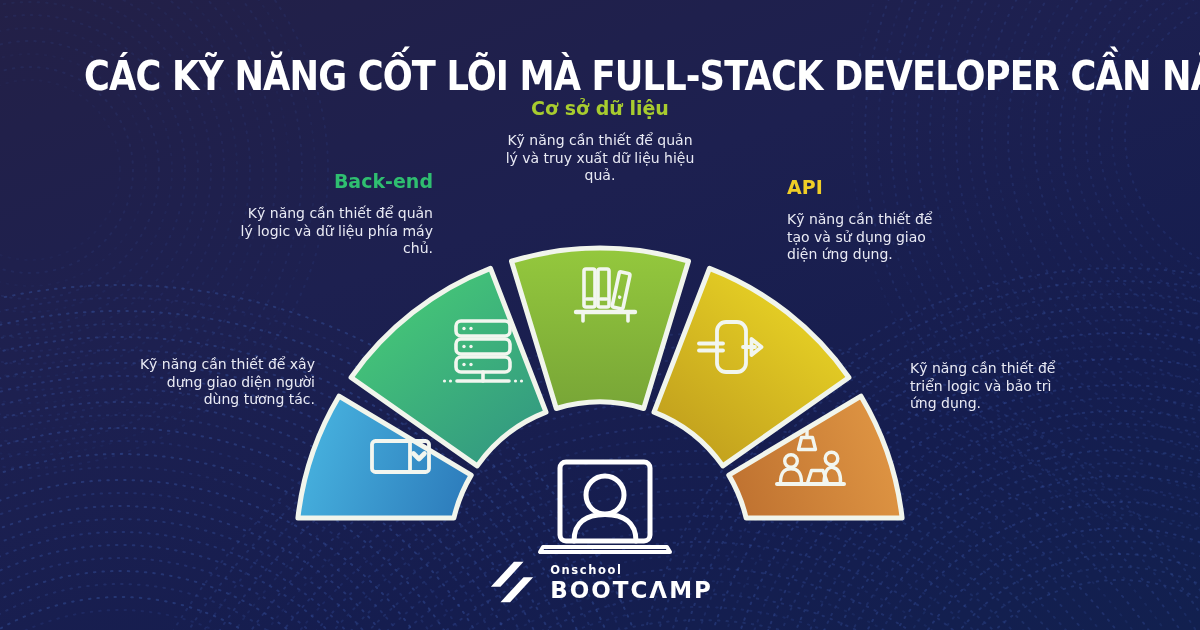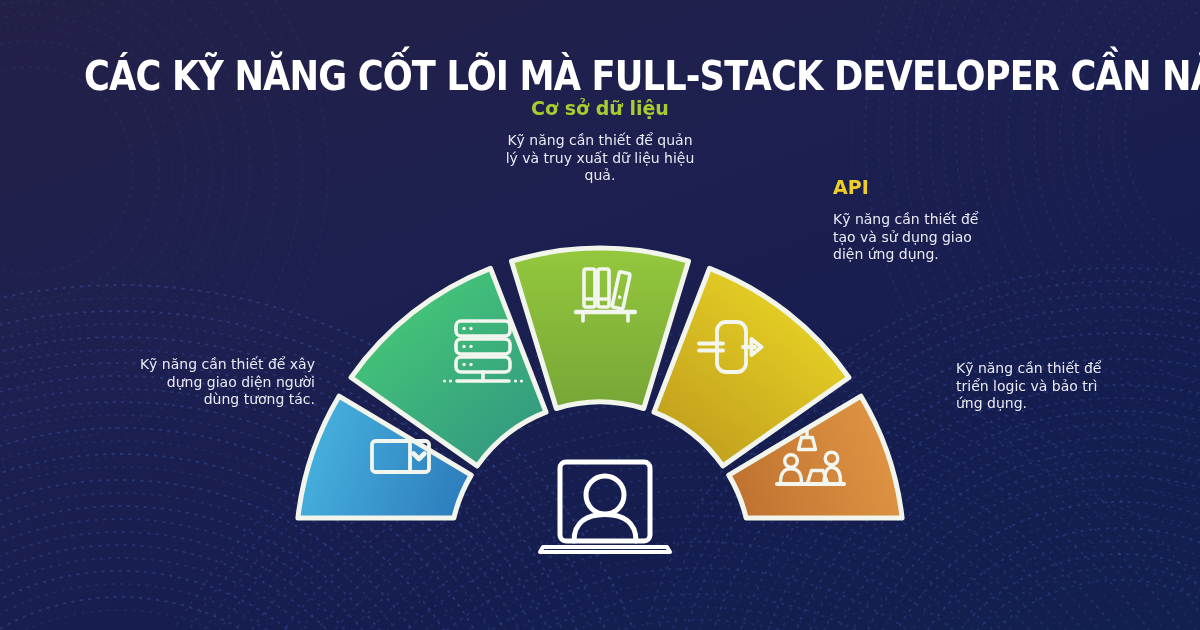--- a/index.html
+++ b/index.html
@@ -12,21 +12,21 @@
   .page-title{
     position:absolute;top:52px;left:0;width:1200px;text-align:center;
     color:#ffffff;font-size:41px;font-weight:bold;letter-spacing:-1px;
     white-space:nowrap;transform:scaleX(0.86);transform-origin:50% 50%;
   }
   .skill-col{position:absolute;color:#e9eaf4;}
   .skill-label{font-size:19px;font-weight:bold;margin:0 0 13px 0;}
   .skill-desc{font-size:14px;line-height:1.26;margin:0;}
   .align-right{text-align:right;}
   .align-center{text-align:center;}
-  .align-left{text-align:left;margin-left:46px;}
+  .align-left{text-align:left;}
   .logo{position:absolute;top:559px;left:0;width:1200px;display:flex;justify-content:center;align-items:center;gap:13px;}
   .logo-text{display:flex;flex-direction:column;align-items:flex-start;color:#ffffff;}
   .logo-brand{font-size:11.5px;letter-spacing:1.6px;font-weight:bold;margin-bottom:2px;}
   .logo-product{font-size:23px;font-weight:bold;letter-spacing:2px;line-height:1;}
 </style>
 </head>
 <body>
 
 <div class="stage">
 
@@ -242,29 +242,43 @@
       <path d="M543 547 L540 552 L670 552 L667 547 Z" stroke-width="4" fill="none"></path>
     </g>
   </svg>
 
   <div class="page-title">CÁC KỸ NĂNG CỐT LÕI MÀ FULL-STACK DEVELOPER CẦN NẮM</div>
 
   <div class="skill-col align-right" style="left:135px;top:356px;width:180px;">
     <p class="skill-desc">Kỹ năng cần thiết để xây dựng giao diện người dùng tương tác.</p>
   </div>
 
+  <div class="skill-col align-right" style="left:238px;top:170px;width:195px;">
+    <p class="skill-label" style="color: rgb(47, 190, 112);">Back-end</p>
+    <p class="skill-desc">Kỹ năng cần thiết để quản lý logic và dữ liệu phía máy chủ.</p>
+  </div>
 
   <div class="skill-col align-center" style="left:505px;top:97px;width:190px;">
     <p class="skill-label" style="color: rgb(168, 204, 47);">Cơ sở dữ liệu</p>
     <p class="skill-desc">Kỹ năng cần thiết để quản lý và truy xuất dữ liệu hiệu quả.</p>
   </div>
 
   <div class="skill-col align-left" style="left:787px;top:176px;width:168px;">
     <p class="skill-label" style="color: rgb(240, 206, 39);">API</p>
     <p class="skill-desc">Kỹ năng cần thiết để tạo và sử dụng giao diện ứng dụng.</p>
   </div>
 
   <div class="skill-col align-left" style="left:910px;top:360px;width:170px;">
     <p class="skill-desc">Kỹ năng cần thiết để triển logic và bảo trì ứng dụng.</p>
   </div>
 
+  <div class="logo">
+    <svg width="50" height="46" viewBox="0 0 52 46">
+      <polygon points="4,28 14,28 38,2 28,2" fill="#ffffff"></polygon>
+      <polygon points="14,44 24,44 48,18 38,18" fill="#ffffff"></polygon>
+    </svg>
+    <div class="logo-text">
+      <span class="logo-brand">Onschool</span>
+      <span class="logo-product">BOOTCΛMP</span>
+    </div>
+  </div>
 
 </div>
 
 </body></html>

